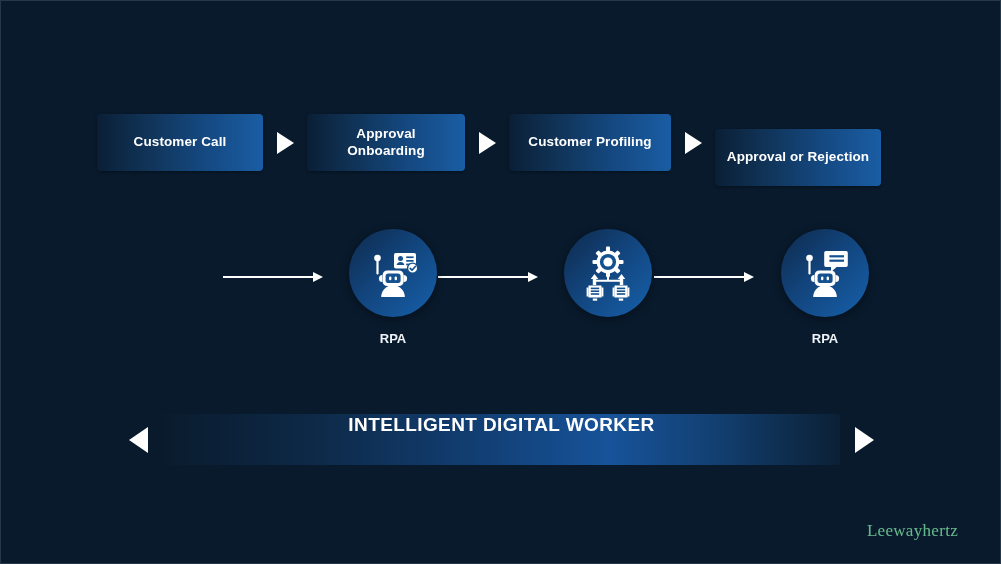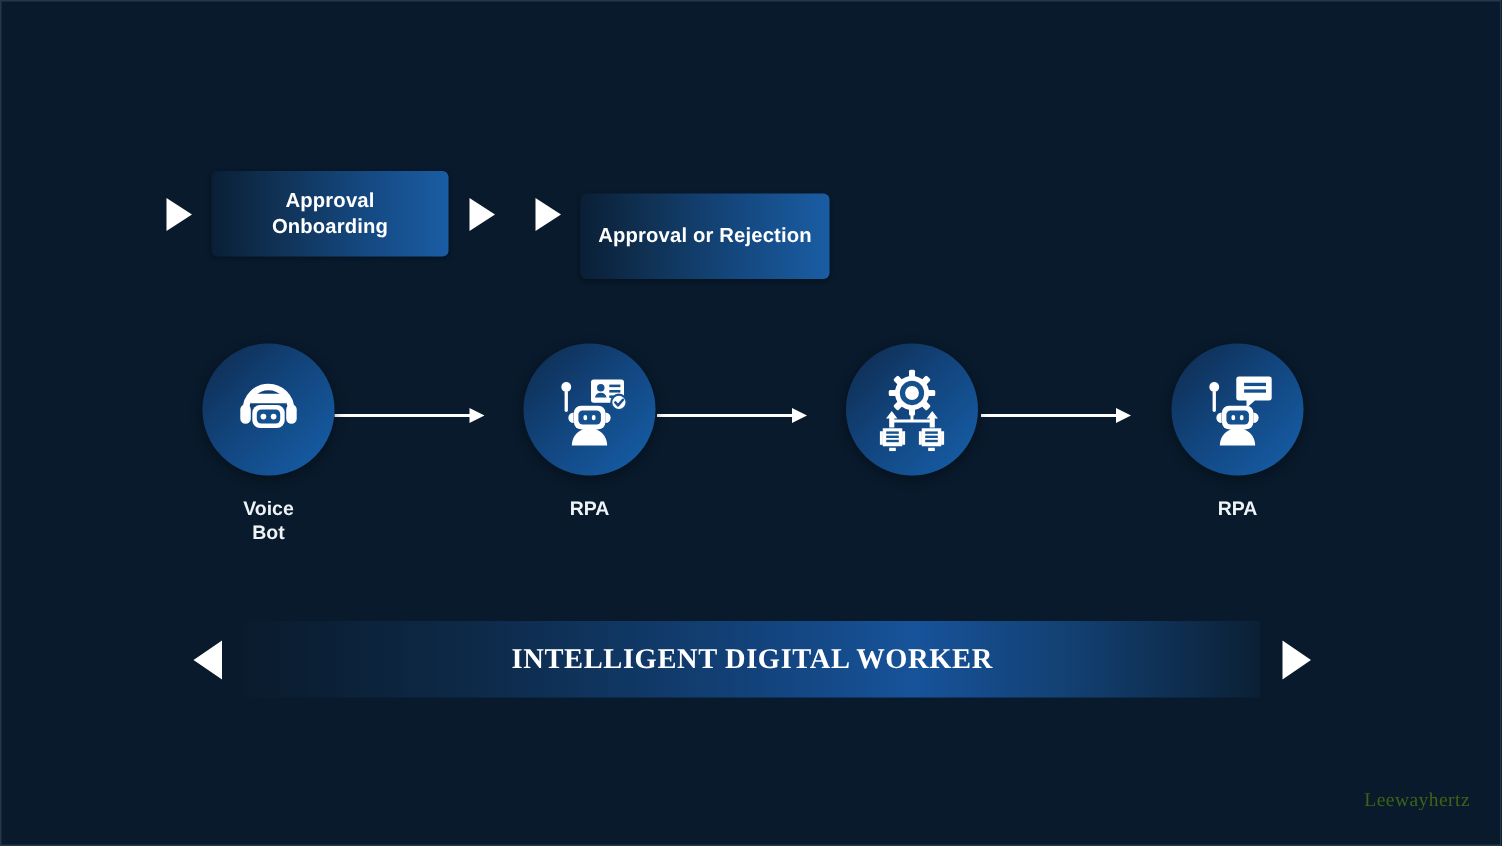--- a/index.html
+++ b/index.html
@@ -166,62 +166,69 @@
     height: 0;
     border-top: 13px solid transparent;
     border-bottom: 13px solid transparent;
     border-left: 19px solid #ffffff;
   }
   .banner {
     flex: 1 1 auto;
     margin: 0 15px;
     height: 51px;
     display: flex;
-    align-items: center;
+    align-items: flex-start;
     justify-content: center;
     border-radius: 2px;
     background: linear-gradient(90deg, #0a1b2d 0%, #0d2947 22%, #124076 48%, #17539a 66%, #123f70 82%, #0b2035 100%);
     color: #ffffff;
     font-size: 19px;
     font-weight: bold;
     letter-spacing: 0.4px;
-    font-family: Liberation Serif, serif;
   }
 
   
   .watermark {
     position: absolute;
-    right: 20px;
+    right: 42px;
     bottom: 22px;
-    color: #4d7c0f;
+    color: #86efac;
     opacity: 0.75;
     font-family: "Liberation Serif", serif;
-    font-size: 13px;
+    font-size: 17px;
     letter-spacing: 0.3px;
   }
 </style>
 </head>
 <body>
 
 <div id="canvas">
 
   <div class="stage-row">
 
+    <div class="stage-box stage-box-0">
+      <span class="stage-label">Customer
+Call</span>
+    </div>
     <div class="stage-sep">
       <div class="tri-right"></div>
     </div>
 
     <div class="stage-box stage-box-1">
       <span class="stage-label">Approval
 Onboarding</span>
     </div>
     <div class="stage-sep">
       <div class="tri-right"></div>
     </div>
 
+    <div class="stage-box stage-box-2">
+      <span class="stage-label">Customer
+Profiling</span>
+    </div>
     <div class="stage-sep">
       <div class="tri-right"></div>
     </div>
 
     <div class="stage-box stage-box-3">
       <span class="stage-label">Approval or
 Rejection</span>
     </div>
   </div>
 
@@ -233,42 +240,20 @@
     </div>
     <div class="connector conn-1">
       <div class="line"></div>
       <div class="head"></div>
     </div>
     <div class="connector conn-2">
       <div class="line"></div>
       <div class="head"></div>
     </div>
 
-    <div class="node node-0">
-      <div class="circle">
-        <svg width="56" height="56" viewBox="0 0 56 56">
-
-          <path d="M13 28 A15 15 0 0 1 43 28" fill="none" stroke="#ffffff" stroke-width="4.4" stroke-linecap="round"></path>
-
-          <path d="M19.5 17.5 h17 a3.5 3.5 0 0 1 3.5 3.5 v2.8 h-24 v-2.8 a3.5 3.5 0 0 1 3.5 -3.5 z" fill="#ffffff"></path>
-
-          <rect x="9.2" y="24.5" width="7" height="13" rx="3.5" fill="#ffffff"></rect>
-          <rect x="39.8" y="24.5" width="7" height="13" rx="3.5" fill="#ffffff"></rect>
-
-          <rect x="17.2" y="25" width="21.6" height="15.4" rx="5.2" fill="#ffffff"></rect>
-
-          <rect x="20.2" y="28" width="15.6" height="9.4" rx="3" fill="#15518f"></rect>
-
-          <circle cx="24.6" cy="32.7" r="1.9" fill="#ffffff"></circle>
-          <circle cx="31.4" cy="32.7" r="1.9" fill="#ffffff"></circle>
-        </svg>
-      </div>
-      <div class="node-label">Voice
-Bot</div>
-    </div>
 
     <div class="node node-1">
       <div class="circle">
         <svg width="58" height="58" viewBox="0 0 58 58">
 
           <circle cx="13.5" cy="14" r="3.3" fill="#ffffff"></circle>
           <path d="M13.5 17.5 v12" stroke="#ffffff" stroke-width="2.2" stroke-linecap="round"></path>
 
           <rect x="30" y="9" width="22" height="15.5" rx="1.8" fill="#ffffff"></rect>
           <circle cx="36.5" cy="14.5" r="2.5" fill="#15518f"></circle>

